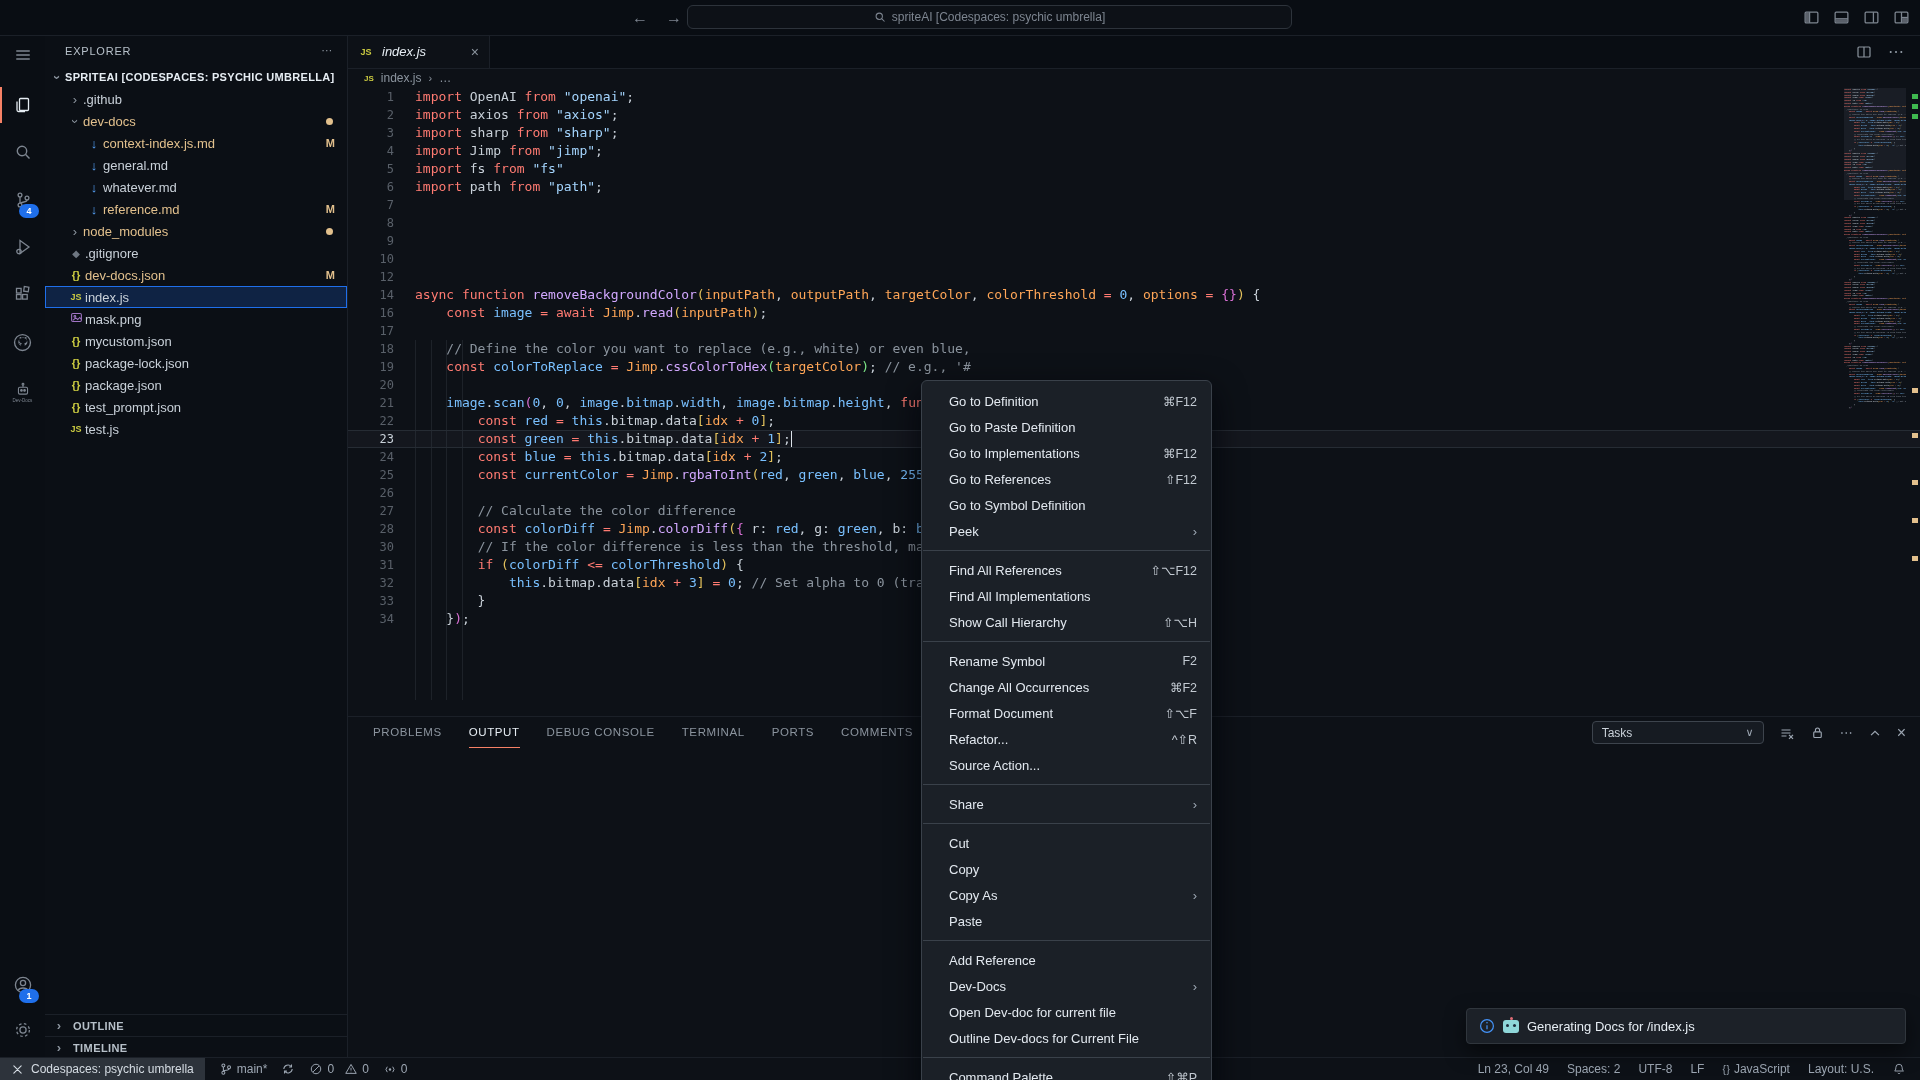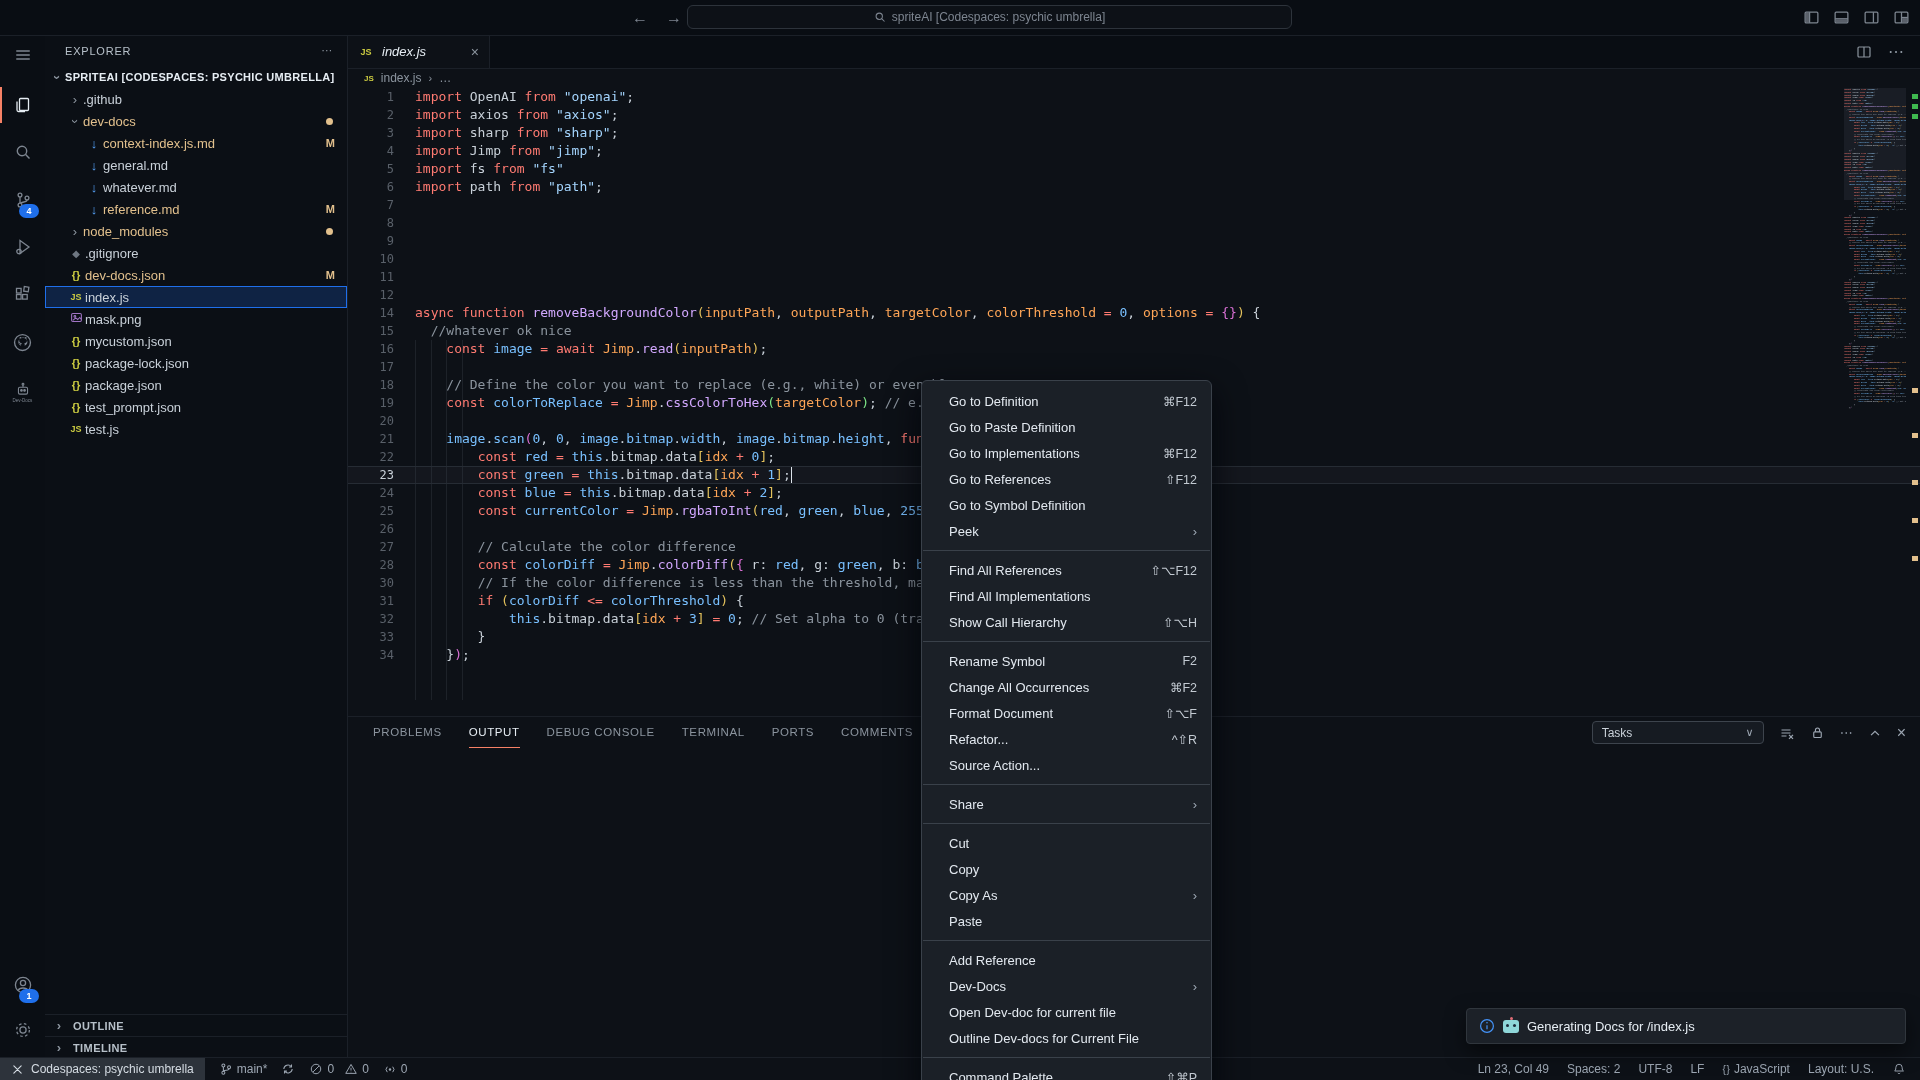--- a/index.html
+++ b/index.html
@@ -353,24 +353,22 @@
         <div class="line"><span class="ln">1</span><span class="lc"><span style="color: rgb(255, 123, 114);">import </span><span style="color: rgb(201, 209, 217);">OpenAI </span><span style="color: rgb(255, 123, 114);">from </span><span style="color: rgb(165, 214, 255);">"openai"</span><span style="color: rgb(201, 209, 217);">;</span></span></div>
         <div class="line"><span class="ln">2</span><span class="lc"><span style="color: rgb(255, 123, 114);">import </span><span style="color: rgb(201, 209, 217);">axios </span><span style="color: rgb(255, 123, 114);">from </span><span style="color: rgb(165, 214, 255);">"axios"</span><span style="color: rgb(201, 209, 217);">;</span></span></div>
         <div class="line"><span class="ln">3</span><span class="lc"><span style="color: rgb(255, 123, 114);">import </span><span style="color: rgb(201, 209, 217);">sharp </span><span style="color: rgb(255, 123, 114);">from </span><span style="color: rgb(165, 214, 255);">"sharp"</span><span style="color: rgb(201, 209, 217);">;</span></span></div>
         <div class="line"><span class="ln">4</span><span class="lc"><span style="color: rgb(255, 123, 114);">import </span><span style="color: rgb(201, 209, 217);">Jimp </span><span style="color: rgb(255, 123, 114);">from </span><span style="color: rgb(165, 214, 255);">"jimp"</span><span style="color: rgb(201, 209, 217);">;</span></span></div>
         <div class="line"><span class="ln">5</span><span class="lc"><span style="color: rgb(255, 123, 114);">import </span><span style="color: rgb(201, 209, 217);">fs </span><span style="color: rgb(255, 123, 114);">from </span><span style="color: rgb(165, 214, 255);">"fs"</span></span></div>
         <div class="line"><span class="ln">6</span><span class="lc"><span style="color: rgb(255, 123, 114);">import </span><span style="color: rgb(201, 209, 217);">path </span><span style="color: rgb(255, 123, 114);">from </span><span style="color: rgb(165, 214, 255);">"path"</span><span style="color: rgb(201, 209, 217);">;</span></span></div>
         <div class="line"><span class="ln">7</span><span class="lc"></span></div>
         <div class="line"><span class="ln">8</span><span class="lc"></span></div>
         <div class="line"><span class="ln">9</span><span class="lc"></span></div>
         <div class="line"><span class="ln">10</span><span class="lc"></span></div>
-        <div class="line"><span class="ln">11</span><span class="lc"></span></div>
         <div class="line"><span class="ln">12</span><span class="lc"></span></div>
         <div class="line"><span class="ln">14</span><span class="lc"><span style="color: rgb(255, 123, 114);">async </span><span style="color: rgb(255, 123, 114);">function </span><span style="color: rgb(210, 168, 255);">removeBackgroundColor</span><span style="color: rgb(227, 193, 92);">(</span><span style="color: rgb(255, 166, 87);">inputPath</span><span style="color: rgb(201, 209, 217);">, </span><span style="color: rgb(255, 166, 87);">outputPath</span><span style="color: rgb(201, 209, 217);">, </span><span style="color: rgb(255, 166, 87);">targetColor</span><span style="color: rgb(201, 209, 217);">, </span><span style="color: rgb(255, 166, 87);">colorThreshold </span><span style="color: rgb(255, 123, 114);">= </span><span style="color: rgb(121, 192, 255);">0</span><span style="color: rgb(201, 209, 217);">, </span><span style="color: rgb(255, 166, 87);">options </span><span style="color: rgb(255, 123, 114);">= </span><span style="color: rgb(218, 112, 214);">{}</span><span style="color: rgb(227, 193, 92);">)</span><span style="color: rgb(201, 209, 217);"> {</span></span></div>
-        <div class="line"><span class="ln">15</span><span class="lc"><span style="color: rgb(139, 148, 158);">  //whatever ok nice</span></span></div>
         <div class="line"><span class="ln">16</span><span class="lc"><span style="color: rgb(201, 209, 217);">    </span><span style="color: rgb(255, 123, 114);">const </span><span style="color: rgb(121, 192, 255);">image </span><span style="color: rgb(255, 123, 114);">= </span><span style="color: rgb(255, 123, 114);">await </span><span style="color: rgb(255, 166, 87);">Jimp</span><span style="color: rgb(201, 209, 217);">.</span><span style="color: rgb(210, 168, 255);">read</span><span style="color: rgb(227, 193, 92);">(</span><span style="color: rgb(255, 166, 87);">inputPath</span><span style="color: rgb(227, 193, 92);">)</span><span style="color: rgb(201, 209, 217);">;</span></span></div>
         <div class="line"><span class="ln">17</span><span class="lc"></span></div>
         <div class="line"><span class="ln">18</span><span class="lc"><span style="color: rgb(201, 209, 217);">    </span><span style="color: rgb(139, 148, 158);">// Define the color you want to replace (e.g., white) or even blue,</span></span></div>
         <div class="line"><span class="ln">19</span><span class="lc"><span style="color: rgb(201, 209, 217);">    </span><span style="color: rgb(255, 123, 114);">const </span><span style="color: rgb(121, 192, 255);">colorToReplace </span><span style="color: rgb(255, 123, 114);">= </span><span style="color: rgb(255, 166, 87);">Jimp</span><span style="color: rgb(201, 209, 217);">.</span><span style="color: rgb(210, 168, 255);">cssColorToHex</span><span style="color: rgb(126, 231, 135);">(</span><span style="color: rgb(255, 166, 87);">targetColor</span><span style="color: rgb(126, 231, 135);">)</span><span style="color: rgb(201, 209, 217);">; </span><span style="color: rgb(139, 148, 158);">// e.g., '#</span></span></div>
         <div class="line"><span class="ln">20</span><span class="lc"></span></div>
         <div class="line"><span class="ln">21</span><span class="lc"><span style="color: rgb(201, 209, 217);">    </span><span style="color: rgb(121, 192, 255);">image</span><span style="color: rgb(201, 209, 217);">.</span><span style="color: rgb(121, 192, 255);">scan</span><span style="color: rgb(218, 112, 214);">(</span><span style="color: rgb(121, 192, 255);">0</span><span style="color: rgb(201, 209, 217);">, </span><span style="color: rgb(121, 192, 255);">0</span><span style="color: rgb(201, 209, 217);">, </span><span style="color: rgb(121, 192, 255);">image</span><span style="color: rgb(201, 209, 217);">.</span><span style="color: rgb(121, 192, 255);">bitmap</span><span style="color: rgb(201, 209, 217);">.</span><span style="color: rgb(121, 192, 255);">width</span><span style="color: rgb(201, 209, 217);">, </span><span style="color: rgb(121, 192, 255);">image</span><span style="color: rgb(201, 209, 217);">.</span><span style="color: rgb(121, 192, 255);">bitmap</span><span style="color: rgb(201, 209, 217);">.</span><span style="color: rgb(121, 192, 255);">height</span><span style="color: rgb(201, 209, 217);">, </span><span style="color: rgb(255, 123, 114);">function </span></span></div>
         <div class="line"><span class="ln">22</span><span class="lc"><span style="color: rgb(201, 209, 217);">        </span><span style="color: rgb(255, 123, 114);">const </span><span style="color: rgb(121, 192, 255);">red </span><span style="color: rgb(255, 123, 114);">= </span><span style="color: rgb(121, 192, 255);">this</span><span style="color: rgb(201, 209, 217);">.bitmap.data</span><span style="color: rgb(227, 193, 92);">[</span><span style="color: rgb(255, 166, 87);">idx </span><span style="color: rgb(255, 123, 114);">+ </span><span style="color: rgb(121, 192, 255);">0</span><span style="color: rgb(227, 193, 92);">]</span><span style="color: rgb(201, 209, 217);">;</span></span></div>
         <div class="line cur"><span class="ln">23</span><span class="lc"><span style="color: rgb(201, 209, 217);">        </span><span style="color: rgb(255, 123, 114);">const </span><span style="color: rgb(121, 192, 255);">green </span><span style="color: rgb(255, 123, 114);">= </span><span style="color: rgb(121, 192, 255);">this</span><span style="color: rgb(201, 209, 217);">.bitmap.data</span><span style="color: rgb(227, 193, 92);">[</span><span style="color: rgb(255, 166, 87);">idx </span><span style="color: rgb(255, 123, 114);">+ </span><span style="color: rgb(121, 192, 255);">1</span><span style="color: rgb(227, 193, 92);">]</span><span style="color: rgb(201, 209, 217);">;</span><span class="cursor"></span></span></div>
         <div class="line"><span class="ln">24</span><span class="lc"><span style="color: rgb(201, 209, 217);">        </span><span style="color: rgb(255, 123, 114);">const </span><span style="color: rgb(121, 192, 255);">blue </span><span style="color: rgb(255, 123, 114);">= </span><span style="color: rgb(121, 192, 255);">this</span><span style="color: rgb(201, 209, 217);">.bitmap.data</span><span style="color: rgb(227, 193, 92);">[</span><span style="color: rgb(255, 166, 87);">idx </span><span style="color: rgb(255, 123, 114);">+ </span><span style="color: rgb(121, 192, 255);">2</span><span style="color: rgb(227, 193, 92);">]</span><span style="color: rgb(201, 209, 217);">;</span></span></div>
         <div class="line"><span class="ln">25</span><span class="lc"><span style="color: rgb(201, 209, 217);">        </span><span style="color: rgb(255, 123, 114);">const </span><span style="color: rgb(121, 192, 255);">currentColor </span><span style="color: rgb(255, 123, 114);">= </span><span style="color: rgb(255, 166, 87);">Jimp</span><span style="color: rgb(201, 209, 217);">.</span><span style="color: rgb(210, 168, 255);">rgbaToInt</span><span style="color: rgb(227, 193, 92);">(</span><span style="color: rgb(121, 192, 255);">red</span><span style="color: rgb(201, 209, 217);">, </span><span style="color: rgb(121, 192, 255);">green</span><span style="color: rgb(201, 209, 217);">, </span><span style="color: rgb(121, 192, 255);">blue</span><span style="color: rgb(201, 209, 217);">, </span><span style="color: rgb(121, 192, 255);">255</span><span style="color: rgb(227, 193, 92);">)</span><span style="color: rgb(201, 209, 217);">;</span></span></div>

